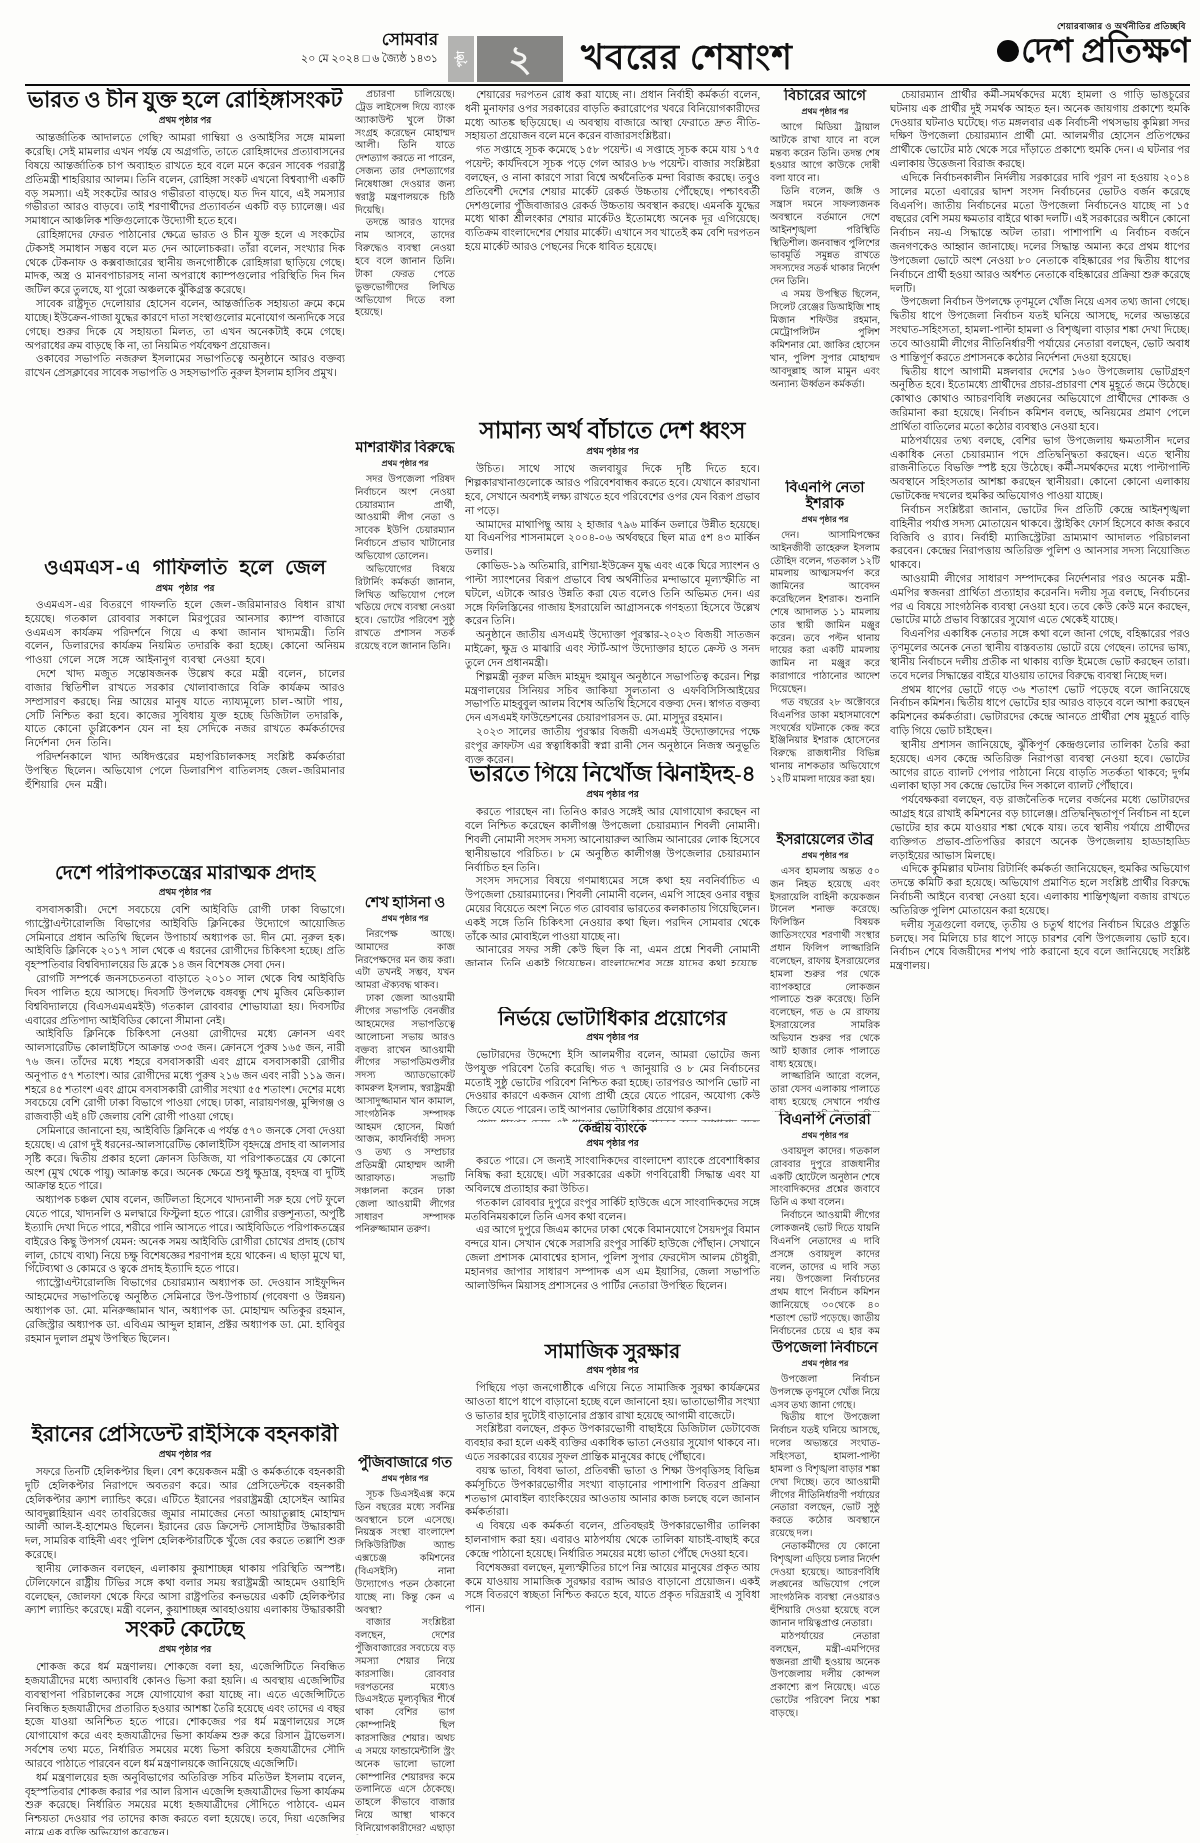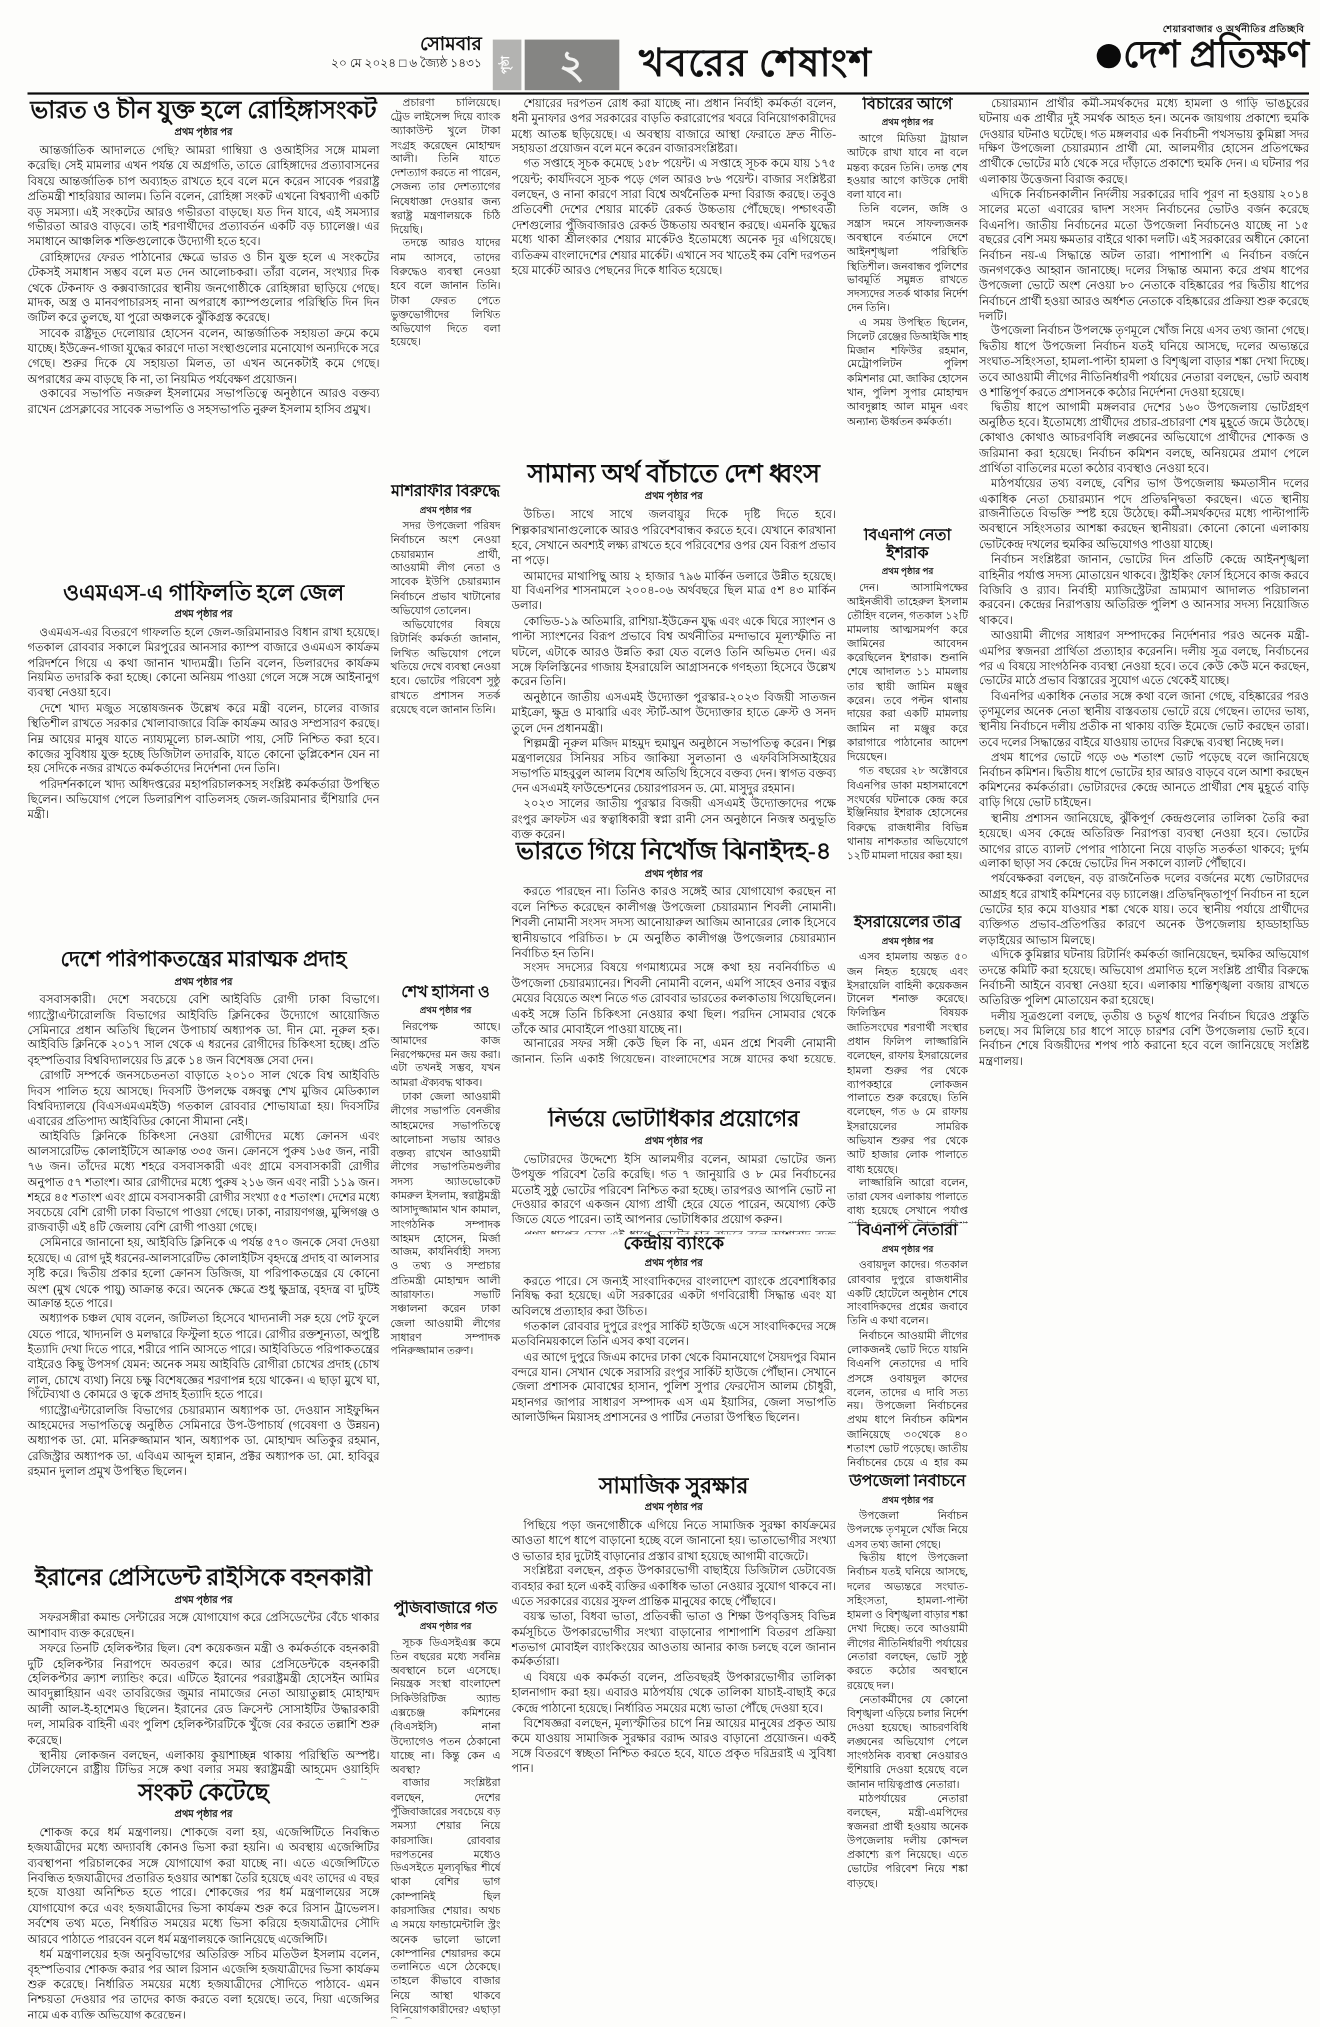--- a/index.html
+++ b/index.html
@@ -28,21 +28,21 @@
   .art .headline{margin:0 0 1px 0;font-weight:bold;text-align:center;line-height:1.1;font-size:20px;}
   .art .kicker{text-align:center;font-weight:bold;font-size:9px;margin:1px 0 3px 0;}
   .art .body{font-size:10.4px;line-height:1.33;text-align:justify;}
   .art .body p{margin:0;text-indent:11px;}
   .narrow .body{font-size:9.6px;line-height:1.34;}
   .narrow .headline{font-size:14.5px;}
   .narrow .kicker{font-size:8px;}
   
   .art-rohingya{left:25px;top:88px;width:320px;height:470px;}
   .art-rohingya .headline{font-size:22px;}
-  .art-oms{left:25px;top:528px;width:320px;height:305px;}
+  .art-oms{left:25px;top:558px;width:320px;height:305px;font-family:Liberation Mono, monospace;}
   .art-oms .headline{font-size:20px;}
   .art-ibd{left:25px;top:863px;width:320px;height:560px;}
   .art-ibd .headline{font-size:19px;}
   .art-raisi{left:25px;top:1423px;width:320px;height:195px;}
   .art-raisi .headline{font-size:21px;}
   .art-sonkot{left:25px;top:1618px;width:320px;height:217px;}
   .art-sonkot .headline{font-size:21px;}
   
   .art-b-top{left:355px;top:88px;width:100px;height:352px;}
   .art-mashrafi{left:355px;top:440px;width:100px;height:455px;}
@@ -50,21 +50,21 @@
   .art-pujibazar{left:355px;top:1455px;width:100px;height:380px;}
   
   .art-c-top{left:465px;top:88px;width:295px;height:330px;}
   .art-samanya{left:465px;top:418px;width:295px;height:385px;}
   .art-samanya .headline{font-size:23px;}
   .art-jhenaidah{left:465px;top:762px;width:295px;height:204px;}
   .art-jhenaidah .headline{font-size:22px;}
   .art-nirbhoye{left:465px;top:1007px;width:295px;height:115px;}
   .art-nirbhoye .headline{font-size:20px;}
   .art-kendriyo{left:465px;top:1122px;width:295px;height:218px;}
-  .art-kendriyo .headline{font-size:16px;font-family:Liberation Serif, serif;}
+  .art-kendriyo .headline{font-size:12px;font-family:Liberation Serif, serif;}
   .art-samajik{left:465px;top:1340px;width:295px;height:495px;}
   .art-samajik .headline{font-size:20px;}
   
   .art-bichar{left:770px;top:88px;width:110px;height:392px;}
   .art-ishrak{left:770px;top:480px;width:110px;height:352px;}
   .art-israyel{left:770px;top:832px;width:110px;height:280px;}
   .art-bnp-netara{left:770px;top:1112px;width:110px;height:228px;}
   .art-upazila{left:770px;top:1340px;width:110px;height:495px;}
   
   .art-e-col{left:890px;top:88px;width:300px;height:1747px;}
@@ -123,21 +123,20 @@
           <p>আইবিডি ক্লিনিকে চিকিৎসা নেওয়া রোগীদের মধ্যে ক্রোনস এবং আলসারেটিভ কোলাইটিসে আক্রান্ত ৩৩৫ জন। ক্রোনসে পুরুষ ১৬৫ জন, নারী ৭৬ জন। তাঁদের মধ্যে শহরে বসবাসকারী এবং গ্রামে বসবাসকারী রোগীর অনুপাত ৫৭ শতাংশ। আর রোগীদের মধ্যে পুরুষ ২১৬ জন এবং নারী ১১৯ জন। শহরে ৪৫ শতাংশ এবং গ্রামে বসবাসকারী রোগীর সংখ্যা ৫৫ শতাংশ। দেশের মধ্যে সবচেয়ে বেশি রোগী ঢাকা বিভাগে পাওয়া গেছে। ঢাকা, নারায়ণগঞ্জ, মুন্সিগঞ্জ ও রাজবাড়ী এই ৪টি জেলায় বেশি রোগী পাওয়া গেছে।</p>
           <p>সেমিনারে জানানো হয়, আইবিডি ক্লিনিকে এ পর্যন্ত ৫৭০ জনকে সেবা দেওয়া হয়েছে। এ রোগ দুই ধরনের-আলসারেটিভ কোলাইটিস বৃহদন্ত্রে প্রদাহ বা আলসার সৃষ্টি করে। দ্বিতীয় প্রকার হলো ক্রোনস ডিজিজ, যা পরিপাকতন্ত্রের যে কোনো অংশ (মুখ থেকে পায়ু) আক্রান্ত করে। অনেক ক্ষেত্রে শুধু ক্ষুদ্রান্ত্র, বৃহদন্ত্র বা দুটিই আক্রান্ত হতে পারে।</p>
           <p>অধ্যাপক চঞ্চল ঘোষ বলেন, জটিলতা হিসেবে খাদ্যনালী সরু হয়ে পেট ফুলে যেতে পারে, খাদ্যনলি ও মলদ্বারে ফিস্টুলা হতে পারে। রোগীর রক্তশূন্যতা, অপুষ্টি ইত্যাদি দেখা দিতে পারে, শরীরে পানি আসতে পারে। আইবিডিতে পরিপাকতন্ত্রের বাইরেও কিছু উপসর্গ যেমন: অনেক সময় আইবিডি রোগীরা চোখের প্রদাহ (চোখ লাল, চোখে ব্যথা) নিয়ে চক্ষু বিশেষজ্ঞের শরণাপন্ন হয়ে থাকেন। এ ছাড়া মুখে ঘা, গিঁটেব্যথা ও কোমরে ও ত্বকে প্রদাহ ইত্যাদি হতে পারে।</p>
           <p>গ্যাস্ট্রোএন্টারোলজি বিভাগের চেয়ারম্যান অধ্যাপক ডা. দেওয়ান সাইফুদ্দিন আহমেদের সভাপতিত্বে অনুষ্ঠিত সেমিনারে উপ-উপাচার্য (গবেষণা ও উন্নয়ন) অধ্যাপক ডা. মো. মনিরুজ্জামান খান, অধ্যাপক ডা. মোহাম্মদ অতিকুর রহমান, রেজিস্ট্রার অধ্যাপক ডা. এবিএম আব্দুল হান্নান, প্রক্টর অধ্যাপক ডা. মো. হাবিবুর রহমান দুলাল প্রমুখ উপস্থিত ছিলেন।</p>
         </div>
   </article>
       <article class="art art-raisi">
     <h2 class="headline">ইরানের প্রেসিডেন্ট রাইসিকে বহনকারী</h2>
     <div class="kicker">প্রথম পৃষ্ঠার পর</div>
     <div class="body">
-          <p>সফরসঙ্গীরা কমান্ড সেন্টারের সঙ্গে যোগাযোগ করে প্রেসিডেন্টের বেঁচে থাকার আশাবাদ ব্যক্ত করেছেন।</p>
           <p>সফরে তিনটি হেলিকপ্টার ছিল। বেশ কয়েকজন মন্ত্রী ও কর্মকর্তাকে বহনকারী দুটি হেলিকপ্টার নিরাপদে অবতরণ করে। আর প্রেসিডেন্টকে বহনকারী হেলিকপ্টার ক্র্যাশ ল্যান্ডিং করে। এটিতে ইরানের পররাষ্ট্রমন্ত্রী হোসেইন আমির আবদুল্লাহিয়ান এবং তাবরিজের জুমার নামাজের নেতা আয়াতুল্লাহ মোহাম্মদ আলী আল-ই-হাশেমও ছিলেন। ইরানের রেড ক্রিসেন্ট সোসাইটির উদ্ধারকারী দল, সামরিক বাহিনী এবং পুলিশ হেলিকপ্টারটিকে খুঁজে বের করতে তল্লাশি শুরু করেছে।</p>
           <p>স্থানীয় লোকজন বলছেন, এলাকায় কুয়াশাচ্ছন্ন থাকায় পরিস্থিতি অস্পষ্ট। টেলিফোনে রাষ্ট্রীয় টিভির সঙ্গে কথা বলার সময় স্বরাষ্ট্রমন্ত্রী আহমেদ ওয়াহিদি বলেছেন, জোলফা থেকে ফিরে আসা রাষ্ট্রপতির কনভয়ের একটি হেলিকপ্টার ক্র্যাশ ল্যান্ডিং করেছে। মন্ত্রী বলেন, কুয়াশাচ্ছন্ন আবহাওয়ায় এলাকায় উদ্ধারকারী দল মোতায়েন করা হয়েছে।</p>
         </div>
   </article>
       <article class="art art-sonkot">
     <h2 class="headline">সংকট কেটেছে</h2>
     <div class="kicker">প্রথম পৃষ্ঠার পর</div>
     <div class="body">
           <p>শোকজ করে ধর্ম মন্ত্রণালয়। শোকজে বলা হয়, এজেন্সিটিতে নিবন্ধিত হজযাত্রীদের মধ্যে অদ্যাবধি কোনও ভিসা করা হয়নি। এ অবস্থায় এজেন্সিটির ব্যবস্থাপনা পরিচালকের সঙ্গে যোগাযোগ করা যাচ্ছে না। এতে এজেন্সিটিতে নিবন্ধিত হজযাত্রীদের প্রতারিত হওয়ার আশঙ্কা তৈরি হয়েছে এবং তাদের এ বছর হজে যাওয়া অনিশ্চিত হতে পারে। শোকজের পর ধর্ম মন্ত্রণালয়ের সঙ্গে যোগাযোগ করে এবং হজযাত্রীদের ভিসা কার্যক্রম শুরু করে রিসান ট্রাভেলস। সর্বশেষ তথ্য মতে, নির্ধারিত সময়ের মধ্যে ভিসা করিয়ে হজযাত্রীদের সৌদি আরবে পাঠাতে পারবেন বলে ধর্ম মন্ত্রণালয়কে জানিয়েছে এজেন্সিটি।</p>
           <p>ধর্ম মন্ত্রণালয়ের হজ অনুবিভাগের অতিরিক্ত সচিব মতিউল ইসলাম বলেন, বৃহস্পতিবার শোকজ করার পর আল রিসান এজেন্সি হজযাত্রীদের ভিসা কার্যক্রম শুরু করেছে। নির্ধারিত সময়ের মধ্যে হজযাত্রীদের সৌদিতে পাঠাবে- এমন নিশ্চয়তা দেওয়ার পর তাদের কাজ করতে বলা হয়েছে। তবে, দিয়া এজেন্সির নামে এক ব্যক্তি অভিযোগ করেছেন।</p>

